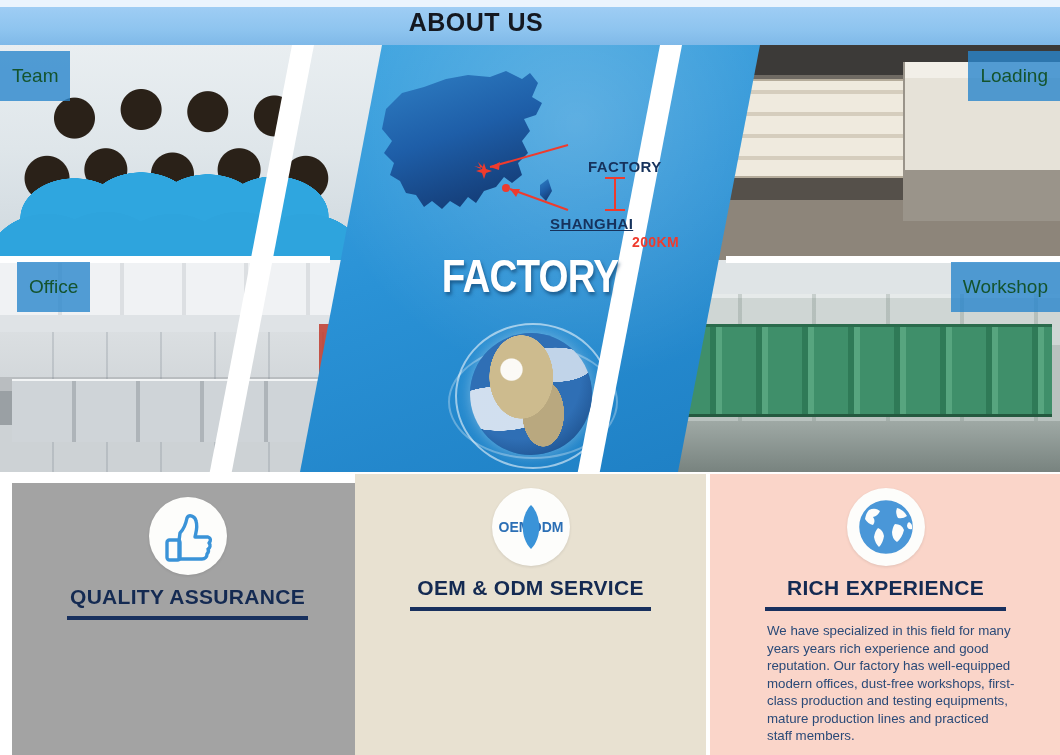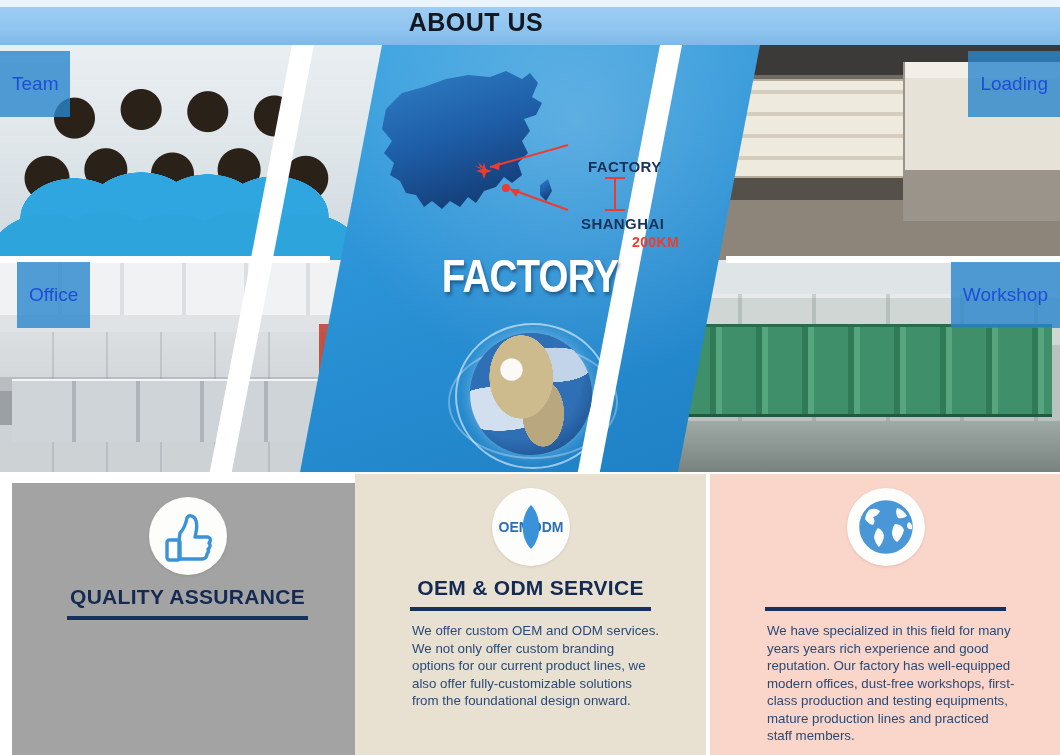--- a/index.html
+++ b/index.html
@@ -100,21 +100,21 @@
     transform:skewX(-10.9deg);transform-origin:top left;}
   .cut-hz-l{position:absolute;left:0;top:211px;width:330px;height:7px;background:#ffffff;}
   .cut-hz-r{position:absolute;left:726px;top:211px;width:334px;height:7px;background:#ffffff;}
 
   
   .map{position:absolute;left:372px;top:22px;width:200px;height:175px;}
   
   .callout{position:absolute;color:#16325c;font-weight:bold;font-size:15px;letter-spacing:.4px;
            font-family:"Liberation Sans",sans-serif;white-space:nowrap;}
   .c-factory{left:588px;top:113px;}
-  .c-shanghai{left:581px;top:170px;}
+  .c-shanghai{left:550px;top:170px;text-decoration:underline;}
   .c-200km{left:632px;top:141px;color:#ef3b2d;font-size:14px;margin-top:48px;}
   .bar200{position:absolute;left:614px;top:132px;width:2px;height:34px;background:#ef3b2d;}
   .bar200::before,.bar200::after{content:"";position:absolute;left:-9px;width:20px;height:2px;background:#ef3b2d;}
   .bar200::before{top:0;}
   .bar200::after{bottom:0;}
 
   .factory-word{position:absolute;left:300px;top:203px;width:460px;text-align:center;
     font-size:47px;font-weight:bold;color:#ffffff;letter-spacing:-1px;
     transform:scaleX(.82);font-family:"Liberation Sans",sans-serif;
     text-shadow:2px 3px 4px rgba(8,50,90,.55);}
@@ -126,22 +126,22 @@
       radial-gradient(ellipse 17% 27% at 60% 66%,#b9a87f 0 100%,transparent 101%),
       radial-gradient(ellipse 40% 18% at 24% 62%,rgba(255,255,255,.78) 0 100%,transparent 101%),
       radial-gradient(ellipse 30% 14% at 70% 26%,rgba(255,255,255,.7) 0 100%,transparent 101%),
       radial-gradient(circle at 40% 36%,#2f6fb5 0 58%,#123d74 100%);
     box-shadow:0 0 14px rgba(255,255,255,.35);}
   .ring{position:absolute;border:2px solid rgba(255,255,255,.55);border-radius:50%;}
   .ring1{left:455px;top:278px;width:152px;height:142px;}
   .ring2{left:448px;top:300px;width:166px;height:110px;border-color:rgba(255,255,255,.3);}
 
   
-  .plabel{position:absolute;background:rgba(41,134,204,.80);color:#1d4ed8;
-          font-size:19px;line-height:34px;height:34px;padding:16px 12px;
+  .plabel{position:absolute;background:rgba(41,134,204,.80);color:#14532d;
+          font-size:19px;line-height:34px;height:34px;padding:8px 12px;
           font-family:"Liberation Sans",sans-serif;}
   .lb-team{left:0;top:6px;}
   .lb-load{right:0;top:6px;}
   .lb-office{left:0;top:217px;margin-left:17px;}
   .lb-shop{right:0;top:217px;}
 
   
   .cards{position:absolute;left:0;top:474px;width:1060px;height:281px;background:#ffffff;}
   .card{position:absolute;top:0;width:351px;height:281px;}
   .card1{left:12px;background:#a3a3a3;margin-top:9px;}
@@ -265,32 +265,32 @@
     <div class="card card2">
       <div class="card-icon">
         <span class="oem-l">OEM</span>
         <span class="oem-r">ODM</span>
         <svg class="icon-svg" viewBox="0 0 78 78">
           <path d="M39,17 C50,28 50,50 39,61 C28,50 28,28 39,17 Z" fill="#3a93d8"></path>
         </svg>
       </div>
       <div class="card-title">OEM &amp; ODM SERVICE</div>
       <div class="card-rule"></div>
-      <div class="card-body">We offer custom OEM and ODM services. We not only offer custom branding options for our current product lines, we also offer fully-customizable solutions from the foundational design onward.</div>
     </div>
 
     <div class="card card3">
       <div class="card-icon">
         <svg class="icon-svg" viewBox="0 0 78 78">
           <circle cx="39" cy="39" r="28" fill="#4a97d8"></circle>
           <path d="M22,22 q6,-3 11,1 q-2,5 -7,6 q3,4 0,8 q-5,-1 -8,-6 q1,-6 4,-9 Z
                    M31,40 q5,2 6,8 q-1,7 -5,11 q-4,-4 -5,-10 q1,-6 4,-9 Z" fill="#fdfdfb"></path>
           <path d="M50,20 q7,2 10,8 q-4,3 -9,2 q-3,-5 -1,-10 Z
                    M48,36 q7,0 9,6 q-2,8 -7,12 q-5,-3 -5,-10 q1,-6 3,-8 Z
                    M62,34 q4,2 3,7 q-4,1 -5,-3 q0,-3 2,-4 Z" fill="#fdfdfb"></path>
           <circle cx="39" cy="39" r="28" fill="none" stroke="#fdfdfb" stroke-width="2.5"></circle>
         </svg>
       </div>
+      <div class="card-title">RICH EXPERIENCE</div>
       <div class="card-rule"></div>
       <div class="card-body">We have specialized in this field for many years years rich experience and good reputation. Our factory has well-equipped modern offices, dust-free workshops, first-class production and testing equipments, mature production lines and practiced staff members.</div>
     </div>
   </div>
 </div>
 
 </body></html>

